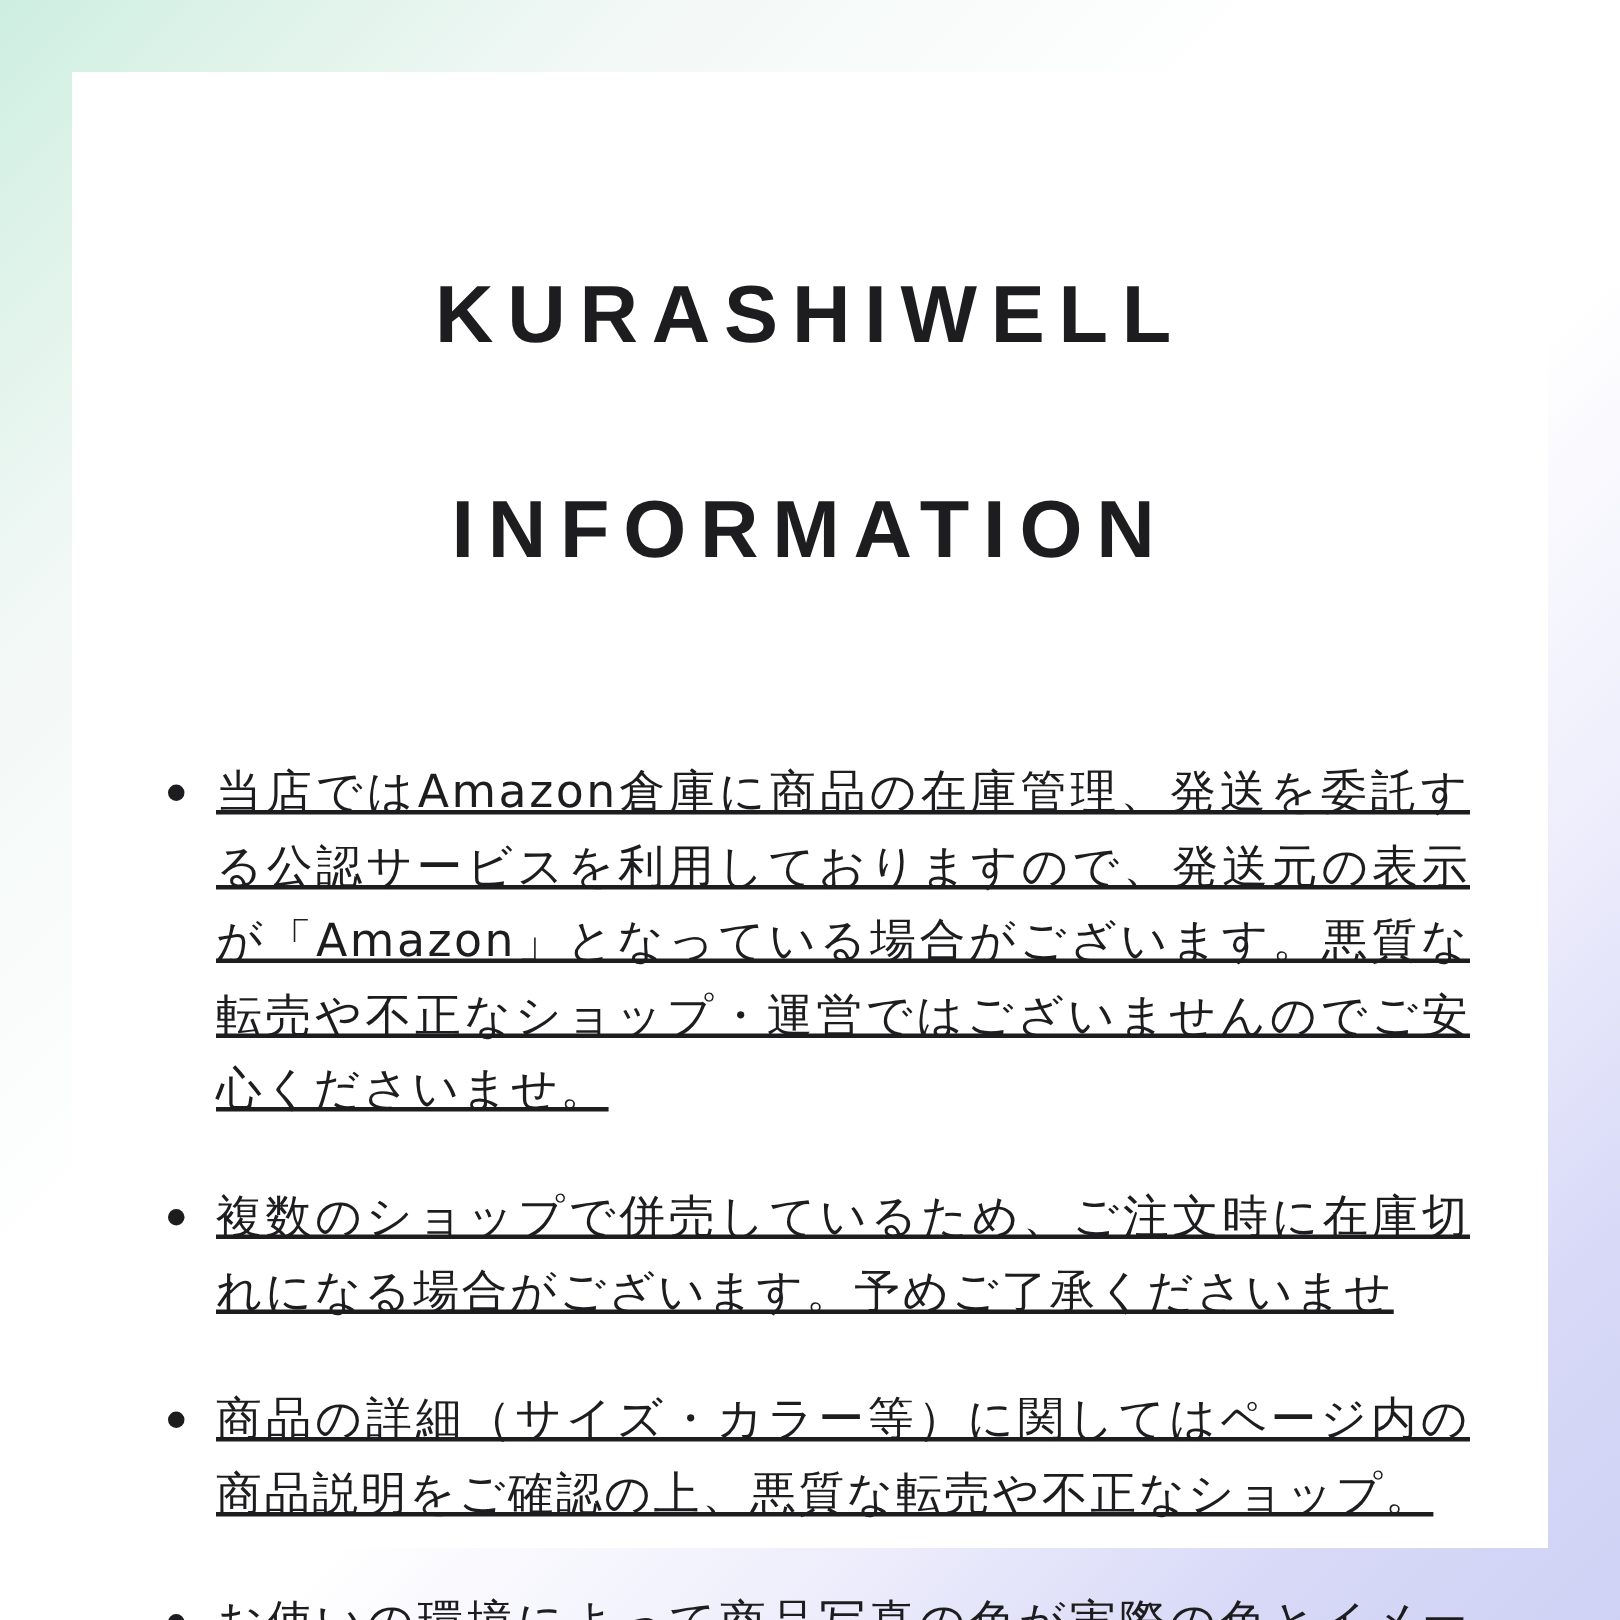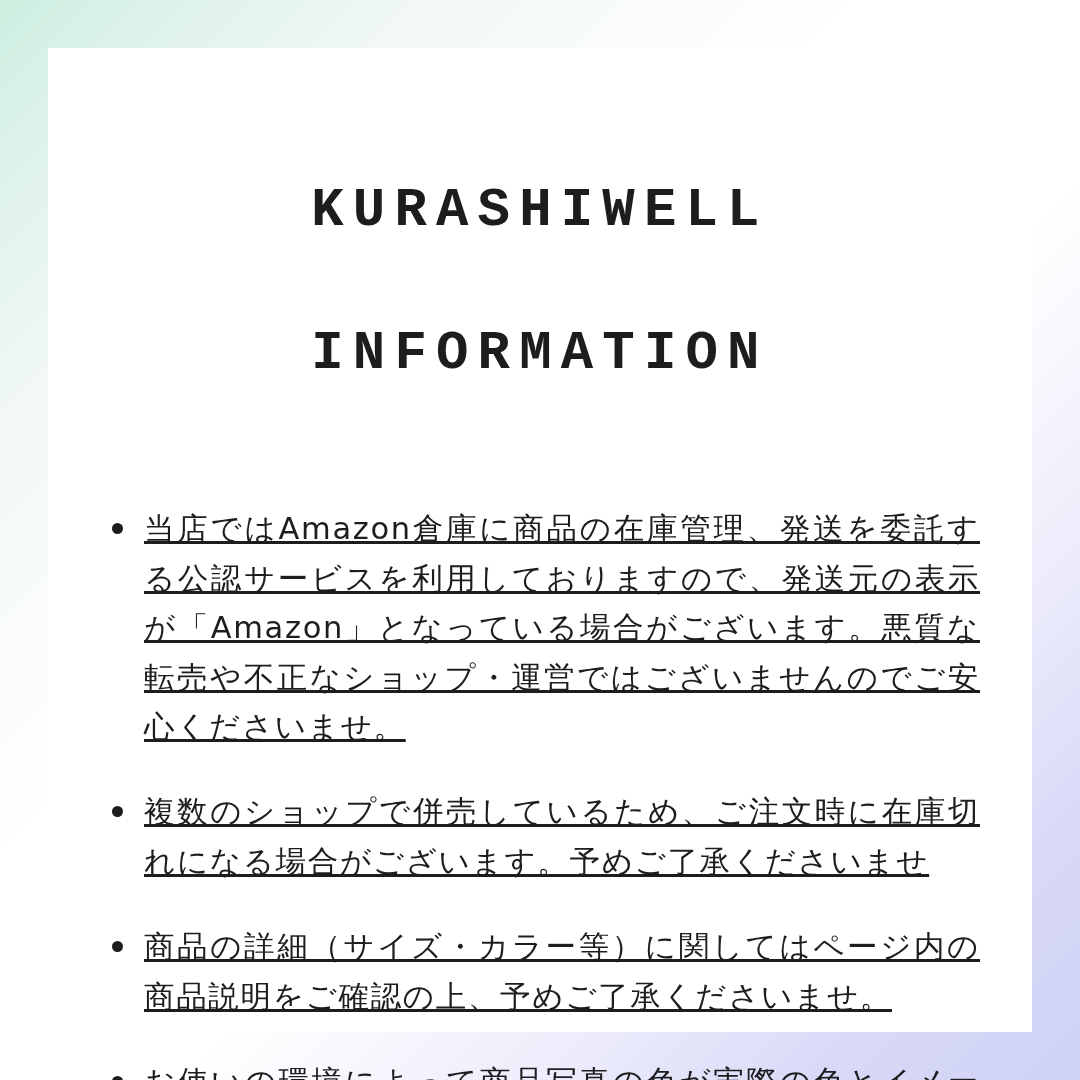--- a/index.html
+++ b/index.html
@@ -41,21 +41,21 @@
   }
   .title {
     text-align: center;
     color: #1d1d1f;
     font-weight: 700;
     font-size: 54px;
     line-height: 1.32;
     letter-spacing: 0.17em;
     margin: 16px 0 0 0;
     white-space: pre-line;
-    font-family: Liberation Mono, monospace;
+    font-family: Liberation Sans, sans-serif;
   }
   .title .line {
     display: block;
   }
   .bullets {
     list-style: none;
     margin: 44px 0 0 0;
     padding: 0;
   }
   .bullet {
@@ -93,18 +93,18 @@
   <div class="card">
 
     <h1 class="title">
       <span class="line">KURASHIWELL</span>
       <span class="line">INFORMATION</span>
     </h1>
 
     <ul class="bullets">
       <li class="bullet">当店ではAmazon倉庫に商品の在庫管理、発送を委託する公認サービスを利用しておりますので、発送元の表示が「Amazon」となっている場合がございます。悪質な転売や不正なショップ・運営ではございませんのでご安心くださいませ。</li>
       <li class="bullet">複数のショップで併売しているため、ご注文時に在庫切れになる場合がございます。予めご了承くださいませ</li>
-      <li class="bullet">商品の詳細（サイズ・カラー等）に関してはページ内の商品説明をご確認の上、予めご了承くださいませ。</li>
+      <li class="bullet">商品の詳細（サイズ・カラー等）に関してはページ内の商品説明をご確認の上、悪質な転売や不正なショップ。</li>
       <li class="bullet">お使いの環境によって商品写真の色が実際の色とイメージが異なる場合がございます。予めご了承くださいませ。</li>
     </ul>
 
   </div>
 </div>
 
 </body></html>

